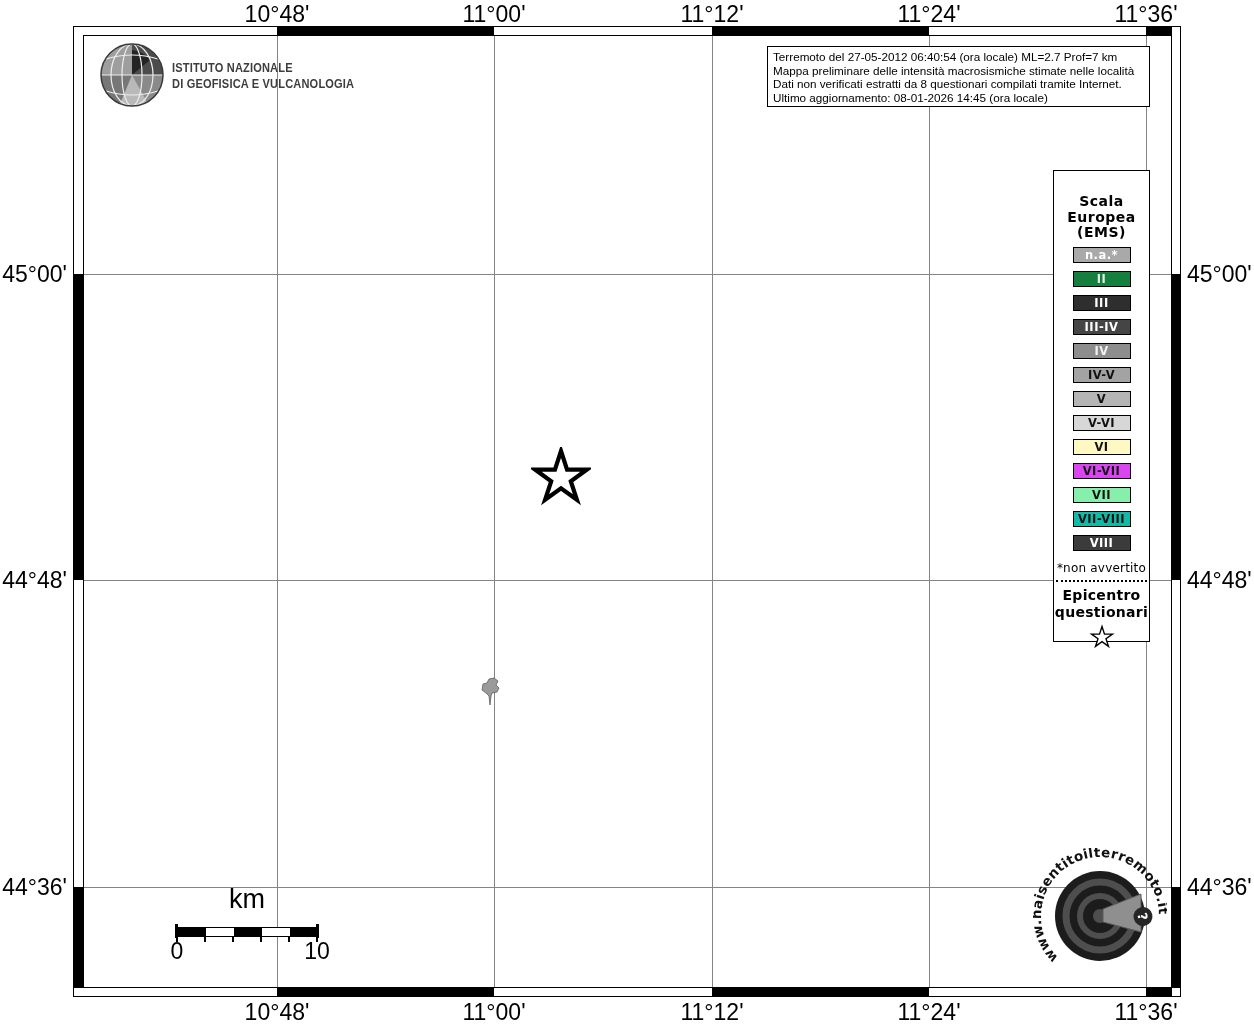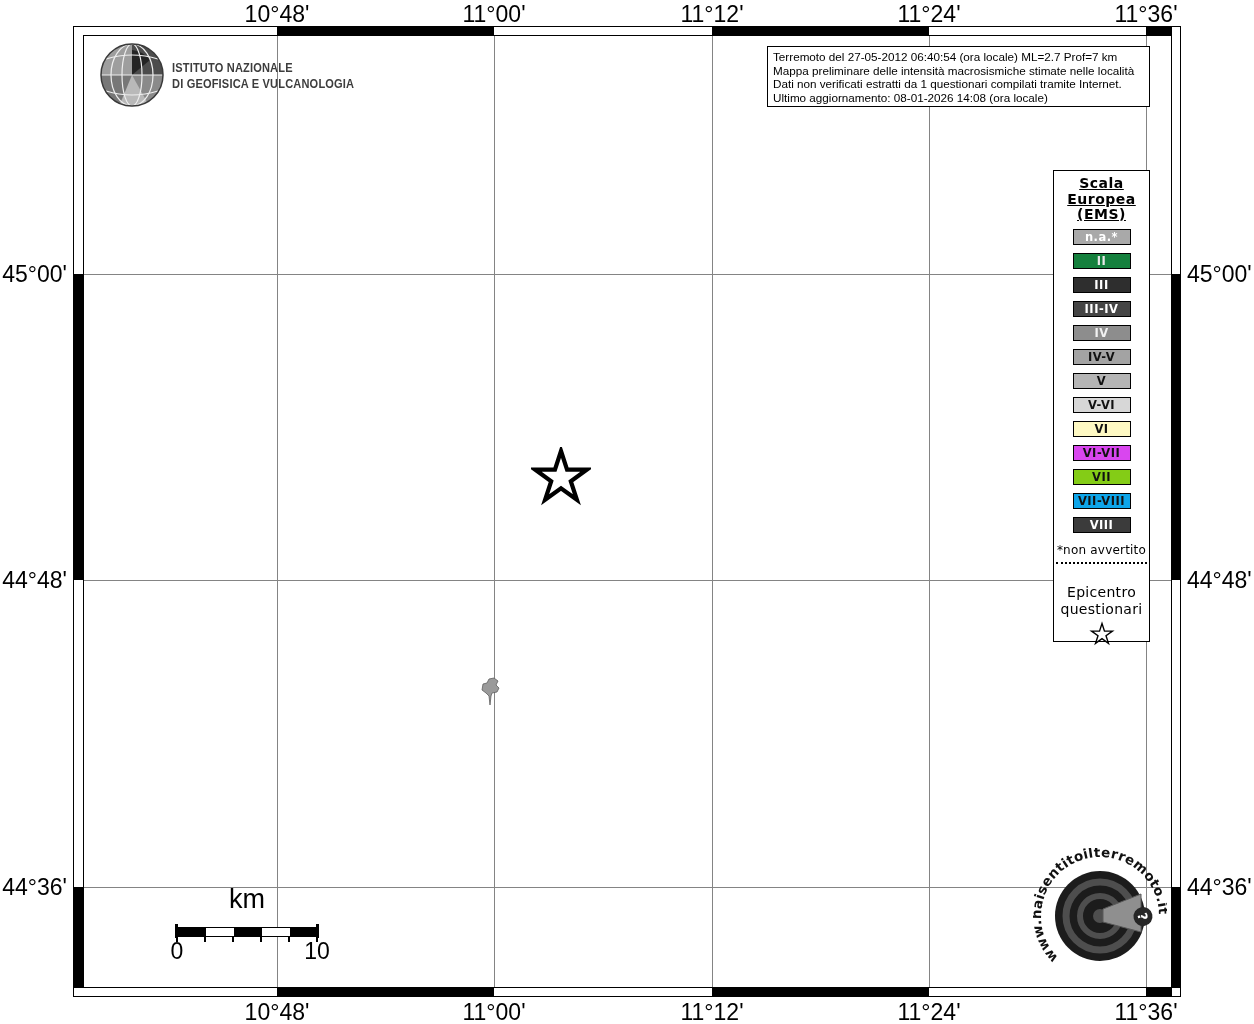--- a/index.html
+++ b/index.html
@@ -29,29 +29,29 @@
   .ingv-logo{left:98px;top:42px;z-index:4;}
   .ingv-text{
     left:172px;top:60px;z-index:4;color:#3d3d3d;font-weight:bold;font-size:13px;line-height:16px;
     transform:scaleX(0.85);transform-origin:left top;white-space:nowrap;letter-spacing:0.2px;
   }
   
   .legend{
     left:1053px;top:170px;width:97px;height:472px;background:#fff;border:1px solid #000;
     box-sizing:border-box;z-index:6;font-family:"DejaVu Sans",sans-serif;text-align:center;
   }
-  .legend-title{margin-top:5px;font-weight:bold;font-size:14px;line-height:15.5px;letter-spacing:0.5px;text-decoration:underline;}
+  .legend-title{margin-top:23px;font-weight:bold;font-size:14px;line-height:15.5px;letter-spacing:0.5px;}
   .legend-box{
     width:56px;height:14px;border:1px solid #000;margin:8px auto 0;
     font-weight:bold;font-size:11.5px;line-height:14px;letter-spacing:0.5px;text-align:center;
   }
   .legend-box:first-of-type{margin-top:6px;}
   .legend-footnote{margin-top:10px;font-size:12px;letter-spacing:0.2px;}
   .legend-divider{margin:5px 2px 0;border:0;border-top:2px dotted #000;}
-  .legend-epi{margin-top:20px;font-weight:normal;font-size:14px;line-height:17px;letter-spacing:0.3px;}
+  .legend-epi{margin-top:5px;font-weight:bold;font-size:14px;line-height:17px;letter-spacing:0.3px;}
   .legend-star{display:block;margin:3px auto 0;}
   
   .km-label{left:217px;top:884px;width:60px;text-align:center;font-size:27px;z-index:3;}
   .bar{left:177px;top:927px;width:140px;height:8px;border:1px solid #000;box-sizing:content-box;z-index:3;display:flex;}
   .bar i{display:block;height:8px;width:28px;}
   .cap{width:3px;height:14px;background:#000;top:924px;z-index:3;}
   .tick{width:2px;height:5px;background:#000;top:937px;z-index:3;}
   .bar-num{width:40px;text-align:center;font-size:23px;top:938px;z-index:3;}
   
   .epicenter{left:531px;top:447px;z-index:3;}
@@ -124,43 +124,43 @@
     <circle cx="34" cy="33" r="31" fill="none" stroke="#3a3a3a" stroke-width="1.5"></circle>
   </svg>
   <div class="abs ingv-text">
     <div>ISTITUTO NAZIONALE</div>
     <div>DI GEOFISICA E VULCANOLOGIA</div>
   </div>
 
   <div class="abs info-box">
     <div>Terremoto del 27-05-2012 06:40:54 (ora locale) ML=2.7 Prof=7 km</div>
     <div>Mappa preliminare delle intensità macrosismiche stimate nelle località</div>
-    <div>Dati non verificati estratti da 1 questionari compilati tramite Internet.</div>
-    <div>Ultimo aggiornamento: 08-01-2026 14:08 (ora locale)</div>
+    <div>Dati non verificati estratti da 8 questionari compilati tramite Internet.</div>
+    <div>Ultimo aggiornamento: 08-01-2026 14:45 (ora locale)</div>
   </div>
 
   <div class="abs legend">
     <div class="legend-title">
       <div>Scala</div>
       <div>Europea</div>
       <div>(EMS)</div>
     </div>
     <div id="legend-items">
         <div class="legend-box" style="background: rgb(169, 169, 169); color: rgb(255, 255, 255);">n.a.*</div>
         <div class="legend-box" style="background: #15803d; color: rgb(232, 232, 232);">II</div>
         <div class="legend-box" style="background: rgb(46, 46, 46); color: rgb(255, 255, 255);">III</div>
         <div class="legend-box" style="background: rgb(69, 69, 69); color: rgb(255, 255, 255);">III-IV</div>
         <div class="legend-box" style="background: rgb(141, 141, 141); color: rgb(242, 242, 242);">IV</div>
         <div class="legend-box" style="background: rgb(163, 163, 163); color: rgb(17, 17, 17); text-align: center;">IV-V</div>
         <div class="legend-box" style="background: rgb(181, 181, 181); color: rgb(17, 17, 17);">V</div>
         <div class="legend-box" style="background: rgb(215, 215, 215); color: rgb(17, 17, 17);">V-VI</div>
         <div class="legend-box" style="background: #fef9c3; color: rgb(17, 17, 17);">VI</div>
         <div class="legend-box" style="background: #d946ef; color: rgb(17, 17, 17);">VI-VII</div>
-        <div class="legend-box" style="background: #84cc16; color: rgb(17, 17, 17);">VII</div>
-        <div class="legend-box" style="background: #0ea5e9; color: rgb(17, 17, 17);">VII-VIII</div>
+        <div class="legend-box" style="background: #86efac; color: rgb(17, 17, 17);">VII</div>
+        <div class="legend-box" style="background: #14b8a6; color: rgb(17, 17, 17);">VII-VIII</div>
         <div class="legend-box" style="background: rgb(59, 59, 59); color: rgb(255, 255, 255);">VIII</div>
       </div>
     <div class="legend-footnote">*non avvertito</div>
     <hr class="legend-divider">
     <div class="legend-epi">
       <div>Epicentro</div>
       <div>questionari</div>
     </div>
     <svg class="legend-star" width="26" height="26" viewBox="0 0 26 26">
       <path d="M13,2.5 L15.47,10.1 L23.46,10.1 L17.0,14.8 L19.47,22.4 L13,17.7 L6.53,22.4 L9.0,14.8 L2.54,10.1 L10.53,10.1 Z" fill="#ffffff" stroke="#000" stroke-width="1.4"></path>

